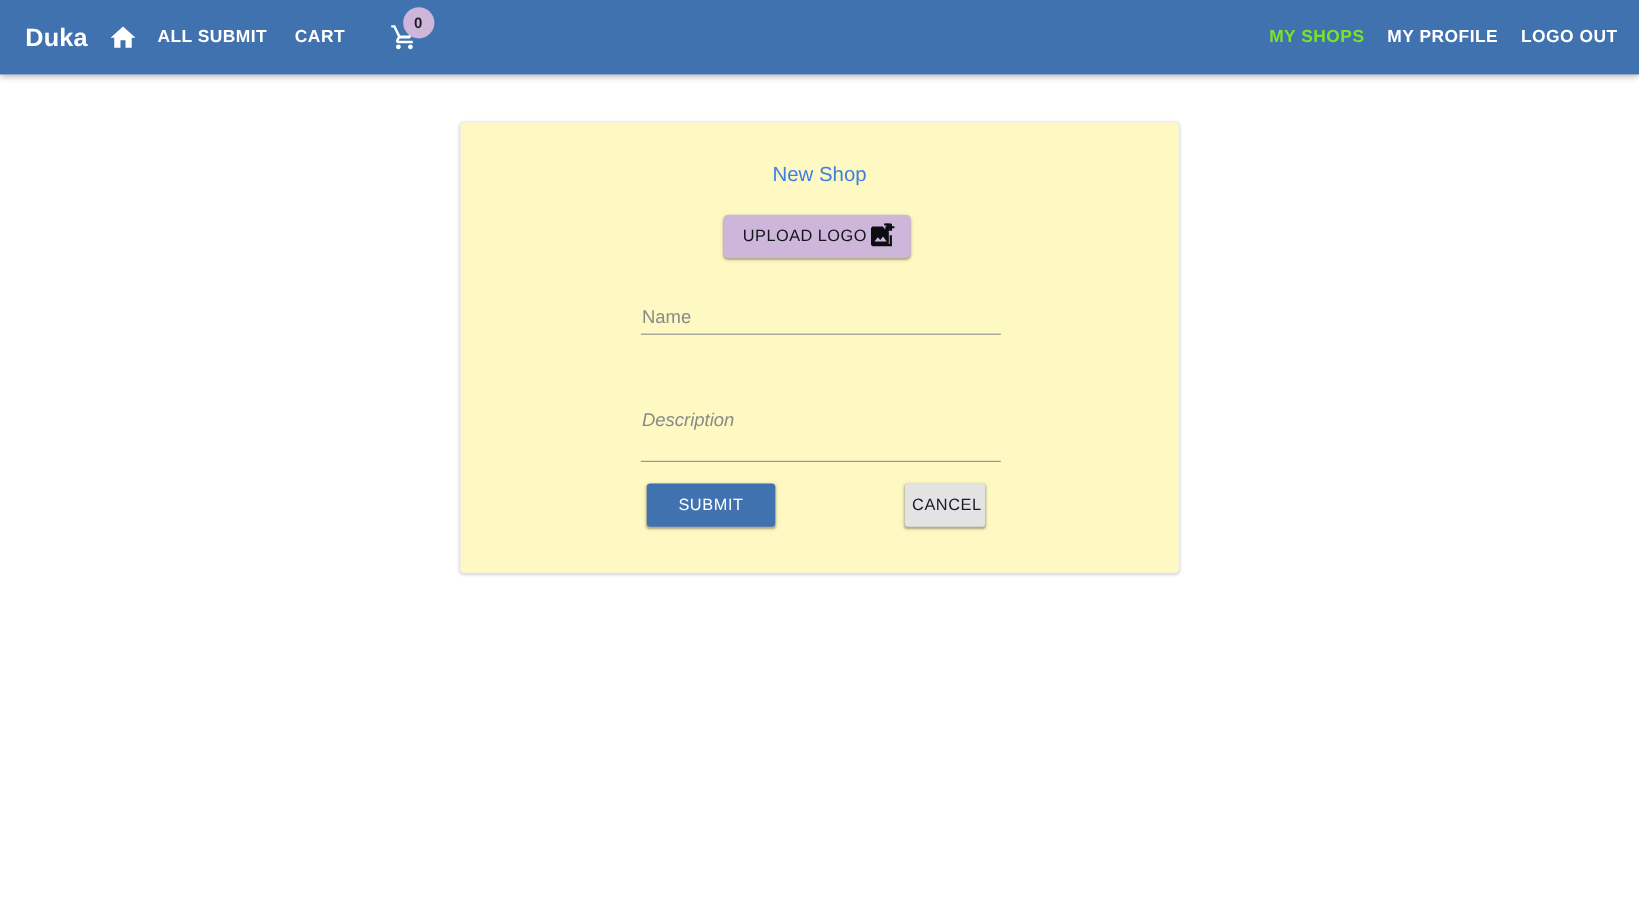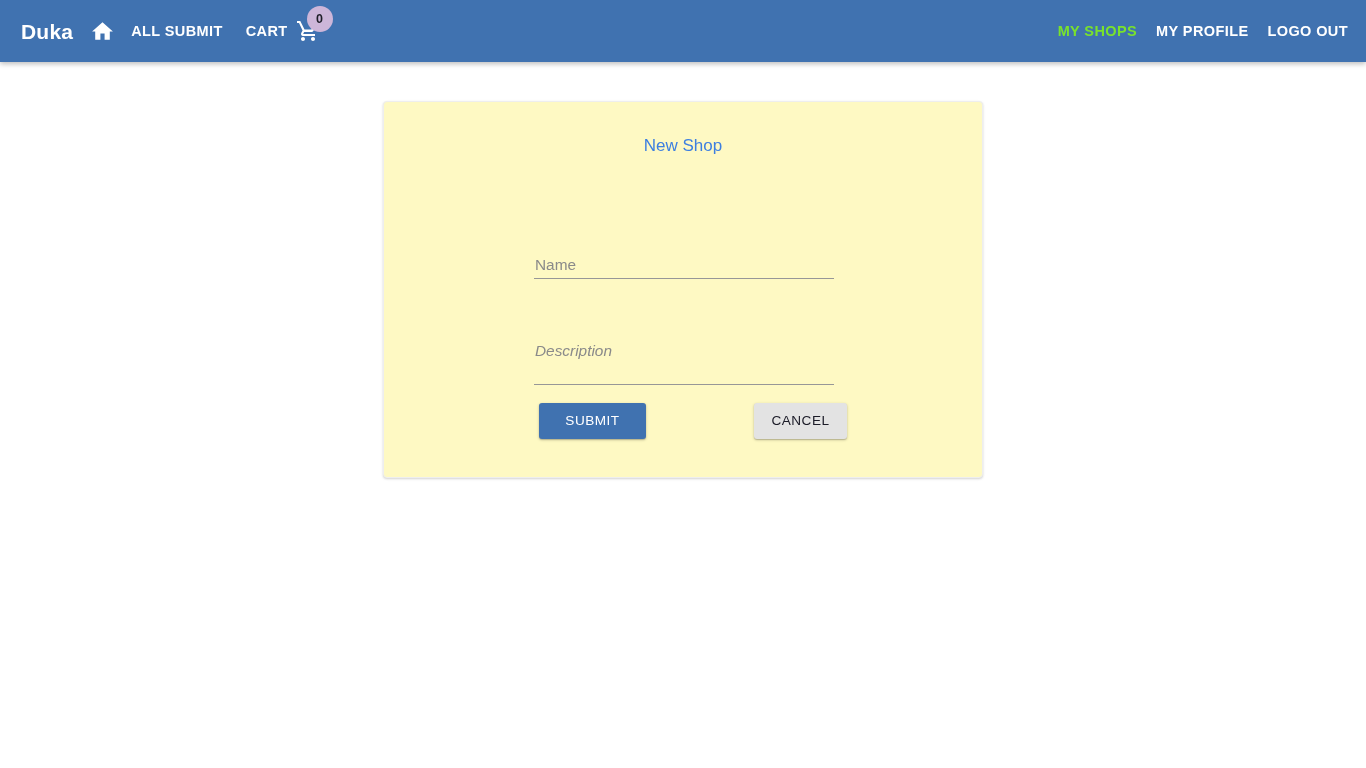--- a/index.html
+++ b/index.html
@@ -60,20 +60,21 @@
   .nav-link.active { color: #79e22c; }
 
   .all-shops { margin-left: 12px; }
 
   .cart-group {
     display: flex;
     align-items: center;
     margin-left: 23px;
     position: relative;
     cursor: pointer;
+    gap: 29px;
   }
   .cart-icon-wrap {
     position: relative;
     display: flex;
     align-items: center;
     margin-left: 8px;
     width: 26px;
     height: 26px;
   }
   .cart-icon-wrap svg { display: block; }
@@ -190,21 +191,21 @@
     top: 301px;
     left: 143px;
     width: 107px;
     background: #4072b0;
     color: #ffffff;
     margin-left: 12px;
   }
   .btn-cancel {
     top: 301px;
     left: 370px;
-    width: 93px;
+    width: 67px;
     background: #e3e3e3;
     color: #1b1b27;
   }
 </style>
 </head>
 <body>
 
 <div class="navbar">
 
   <div class="nav-left">
@@ -236,20 +237,32 @@
     <a class="nav-link">MY PROFILE</a>
     <a class="nav-link">LOGO OUT</a>
   </div>
 
 </div>
 
 <div class="card">
 
   <div class="card-title">New Shop</div>
 
+  <button class="upload-btn">
+    <span class="label">UPLOAD LOGO</span>
+    <span class="add-photo-icon">
+      <svg width="22" height="22" viewBox="0 0 24 24" aria-hidden="true">
+        <path fill="#0c0c12" d="M18 2v4h-2V2h-2V0h2v-2h2v2h2v2h-2zm-4 2H2v16h16V8h-4V4zM4 18l3.5-4.5 2.5 3.01L13.5 12l4.5 6H4z"></path>
+        <path fill="#0c0c12" d="M19 1v2h2v2h-2v2h-2V5h-2V3h2V1h2zM3 3h10v2H5v14h14v-8h2v10H3V3z"></path>
+        <rect x="3" y="5" width="15" height="14" rx="1" fill="#0c0c12"></rect>
+        <path fill="#cdb6d9" d="M5.2 16.6l3-3.9 2.2 2.6 2.6-3.3 3.2 4.6H5.2z"></path>
+        <path fill="#0c0c12" d="M19.2 0.6h1.9v2.2h2.2v1.9h-2.2v2.2h-1.9V4.7H17V2.8h2.2V.6z"></path>
+      </svg>
+    </span>
+  </button>
 
   <div class="field field-name">
     <div class="placeholder">Name</div>
     <div class="underline"></div>
   </div>
 
   <div class="field field-desc">
     <div class="placeholder">Description</div>
     <div class="underline"></div>
   </div>

